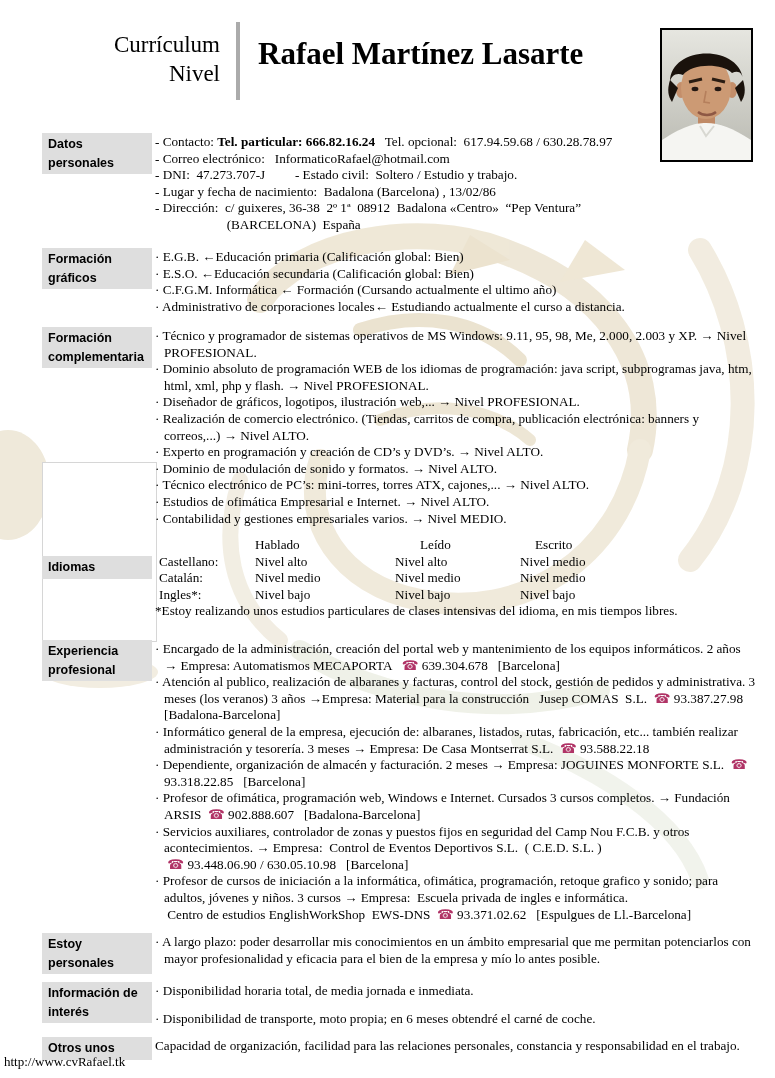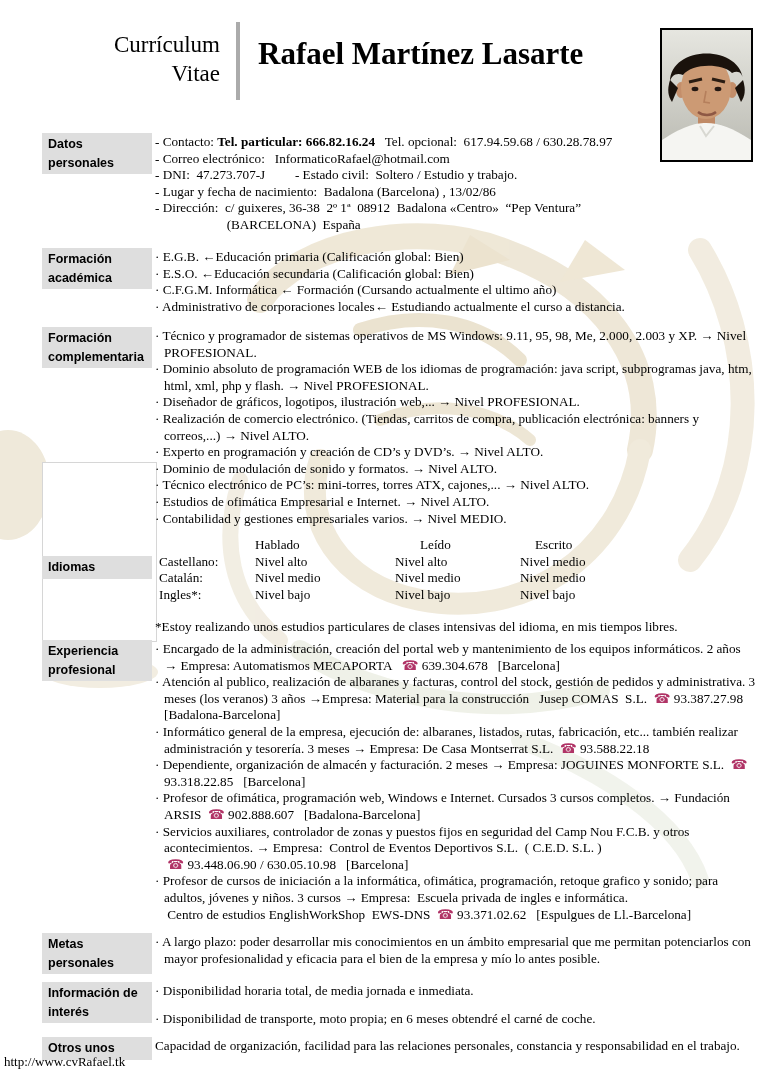--- a/index.html
+++ b/index.html
@@ -27,21 +27,21 @@
             white-space:pre-wrap;}
   .item{padding-left:9px;text-indent:-9px;}
   .gapped .item + .item{margin-top:11px;}
   .b{font-weight:bold;}
   .phone-icon{font-size:13.5px;}
   
   .lang-table{display:grid;grid-template-columns:100px 140px 125px 1fr;line-height:16.6px;}
   .lt-h1{padding-left:25px;}
   .lt-h2{padding-left:15px;}
   .lt-label{padding-left:4px;}
-  .footnote{margin-top:16px;}
+  .footnote{margin-top:0;}
   .footer-url{position:absolute;left:4px;top:1054px;font-size:13px;z-index:2;}
 </style>
 </head>
 <body>
 
 <div class="page">
 
   <svg class="watermark" width="775" height="1078" viewBox="0 0 775 1078" aria-hidden="true">
     <g fill="none" stroke-linecap="round" opacity="0.9">
       <path d="M260 300 C300 240 420 220 500 250 C600 285 660 360 640 450" stroke="#ede5d3" stroke-width="26"></path>
@@ -56,21 +56,21 @@
     <ellipse cx="8" cy="485" rx="42" ry="55" fill="#efe9da"></ellipse>
     <ellipse cx="100" cy="672" rx="58" ry="16" fill="#f2ede1"></ellipse>
     <path d="M470 235 L510 260 L450 275 Z" fill="#ece3cf"></path>
     <path d="M585 240 L625 270 L560 282 Z" fill="#efe7d5"></path>
   </svg>
 
   <div class="left-backing"></div>
 
   <div class="doc-type">
     <div>Currículum</div>
-    <div>Vitae</div>
+    <div>Nivel</div>
   </div>
   <div class="divider"></div>
   <h1 class="person-name">Rafael Martínez Lasarte</h1>
 
   <div class="photo">
     <svg width="89" height="130" viewBox="0 0 89 130">
       <defs>
         <linearGradient id="bgph" x1="0" y1="0" x2="0" y2="1">
           <stop offset="0" stop-color="#e6e6e0"></stop>
             <stop offset="1" stop-color="#b9b9b1"></stop>
@@ -99,21 +99,21 @@
       <section class="srow" style="top: 118px;">
         <div class="shead" style="background: rgb(222, 222, 222);">
           <div>Datos</div>
           <div>personales</div>
         </div>
         <div class="scontent"><div class="item"><span>- Contacto: </span><span class="b">Tel. particular: 666.82.16.24</span><span>   Tel. opcional:  617.94.59.68 / 630.28.78.97</span></div><div class="item"><span>- Correo electrónico:   InformaticoRafael@hotmail.com</span></div><div class="item"><span>- DNI:  47.273.707-J         - Estado civil:  Soltero / Estudio y trabajo.</span></div><div class="item"><span>- Lugar y fecha de nacimiento:  Badalona (Barcelona) , 13/02/86</span></div><div class="item"><span>- Dirección:  c/ guixeres, 36-38  2º 1ª  08912  Badalona «Centro»  “Pep Ventura”</span><br><span>                   (BARCELONA)  España</span></div></div>
       </section>
       <section class="srow" style="top: 233px;">
         <div class="shead" style="background: rgb(222, 222, 222);">
           <div>Formación</div>
-          <div>académica</div>
+          <div>gráficos</div>
         </div>
         <div class="scontent"><div class="item"><span>· E.G.B. ←Educación primaria (Calificación global: Bien)</span></div><div class="item"><span>· E.S.O. ←Educación secundaria (Calificación global: Bien)</span></div><div class="item"><span>· C.F.G.M. Informática ← Formación (Cursando actualmente el ultimo año)</span></div><div class="item"><span>· Administrativo de corporaciones locales← Estudiando actualmente el curso a distancia.</span></div></div>
       </section>
       <section class="srow" style="top: 312px;">
         <div class="shead" style="background: rgb(222, 222, 222);">
           <div>Formación</div>
           <div>complementaria</div>
         </div>
         <div class="scontent"><div class="item"><span>· Técnico y programador de sistemas operativos de MS Windows: 9.11, 95, 98, Me, 2.000, 2.003 y XP. → Nivel PROFESIONAL.</span></div><div class="item"><span>· Dominio absoluto de programación WEB de los idiomas de programación: java script, subprogramas java, htm, html, xml, php y flash. → Nivel PROFESIONAL.</span></div><div class="item"><span>· Diseñador de gráficos, logotipos, ilustración web,... → Nivel PROFESIONAL.</span></div><div class="item"><span>· Realización de comercio electrónico. (Tiendas, carritos de compra, publicación electrónica: banners y correos,...) → Nivel ALTO.</span></div><div class="item"><span>· Experto en programación y creación de CD’s y DVD’s. → Nivel ALTO.</span></div><div class="item"><span>· Dominio de modulación de sonido y formatos. → Nivel ALTO.</span></div><div class="item"><span>· Técnico electrónico de PC’s: mini-torres, torres ATX, cajones,... → Nivel ALTO.</span></div><div class="item"><span>· Estudios de ofimática Empresarial e Internet. → Nivel ALTO.</span></div><div class="item"><span>· Contabilidad y gestiones empresariales varios. → Nivel MEDIO.</span></div></div>
       </section>
@@ -125,21 +125,21 @@
       </section>
       <section class="srow" style="top: 625px;">
         <div class="shead" style="background: rgb(222, 222, 222);">
           <div>Experiencia</div>
           <div>profesional</div>
         </div>
         <div class="scontent"><div class="item"><span>· Encargado de la administración, creación del portal web y mantenimiento de los equipos informáticos. 2 años → Empresa: Automatismos MECAPORTA   </span><span class="phone-icon" style="color: rgb(176, 51, 102);">☎</span><span> 639.304.678   [Barcelona]</span></div><div class="item"><span>· Atención al publico, realización de albaranes y facturas, control del stock, gestión de pedidos y administrativa. 3 meses (los veranos) 3 años →Empresa: Material para la construcción   Jusep COMAS  S.L.  </span><span class="phone-icon" style="color: rgb(176, 51, 102);">☎</span><span> 93.387.27.98   [Badalona-Barcelona]</span></div><div class="item"><span>· Informático general de la empresa, ejecución de: albaranes, listados, rutas, fabricación, etc... también realizar administración y tesorería. 3 meses → Empresa: De Casa Montserrat S.L.  </span><span class="phone-icon" style="color: rgb(176, 51, 102);">☎</span><span> 93.588.22.18</span></div><div class="item"><span>· Dependiente, organización de almacén y facturación. 2 meses → Empresa: JOGUINES MONFORTE S.L.  </span><span class="phone-icon" style="color: rgb(176, 51, 102);">☎</span><span> 93.318.22.85   [Barcelona]</span></div><div class="item"><span>· Profesor de ofimática, programación web, Windows e Internet. Cursados 3 cursos completos. → Fundación ARSIS  </span><span class="phone-icon" style="color: rgb(176, 51, 102);">☎</span><span> 902.888.607   [Badalona-Barcelona]</span></div><div class="item"><span>· Servicios auxiliares, controlador de zonas y puestos fijos en seguridad del Camp Nou F.C.B. y otros acontecimientos. → Empresa:  Control de Eventos Deportivos S.L.  ( C.E.D. S.L. )</span><br><span> </span><span class="phone-icon" style="color: rgb(176, 51, 102);">☎</span><span> 93.448.06.90 / 630.05.10.98   [Barcelona]</span></div><div class="item"><span>· Profesor de cursos de iniciación a la informática, ofimática, programación, retoque grafico y sonido; para adultos, jóvenes y niños. 3 cursos → Empresa:  Escuela privada de ingles e informática.</span><br><span> Centro de estudios EnglishWorkShop  EWS-DNS  </span><span class="phone-icon" style="color: rgb(176, 51, 102);">☎</span><span> 93.371.02.62   [Espulgues de Ll.-Barcelona]</span></div></div>
       </section>
       <section class="srow" style="top: 918px;">
         <div class="shead" style="background: rgb(222, 222, 222);">
-          <div>Metas</div>
+          <div>Estoy</div>
           <div>personales</div>
         </div>
         <div class="scontent"><div class="item"><span>· A largo plazo: poder desarrollar mis conocimientos en un ámbito empresarial que me permitan potenciarlos con mayor profesionalidad y eficacia para el bien de la empresa y mío lo antes posible.</span></div></div>
       </section>
       <section class="srow" style="top: 967px;">
         <div class="shead" style="background: rgb(222, 222, 222);">
           <div>Información de</div>
           <div>interés</div>
         </div>
         <div class="scontent gapped"><div class="item"><span>· Disponibilidad horaria total, de media jornada e inmediata.</span></div><div class="item"><span>· Disponibilidad de transporte, moto propia; en 6 meses obtendré el carné de coche.</span></div></div>

